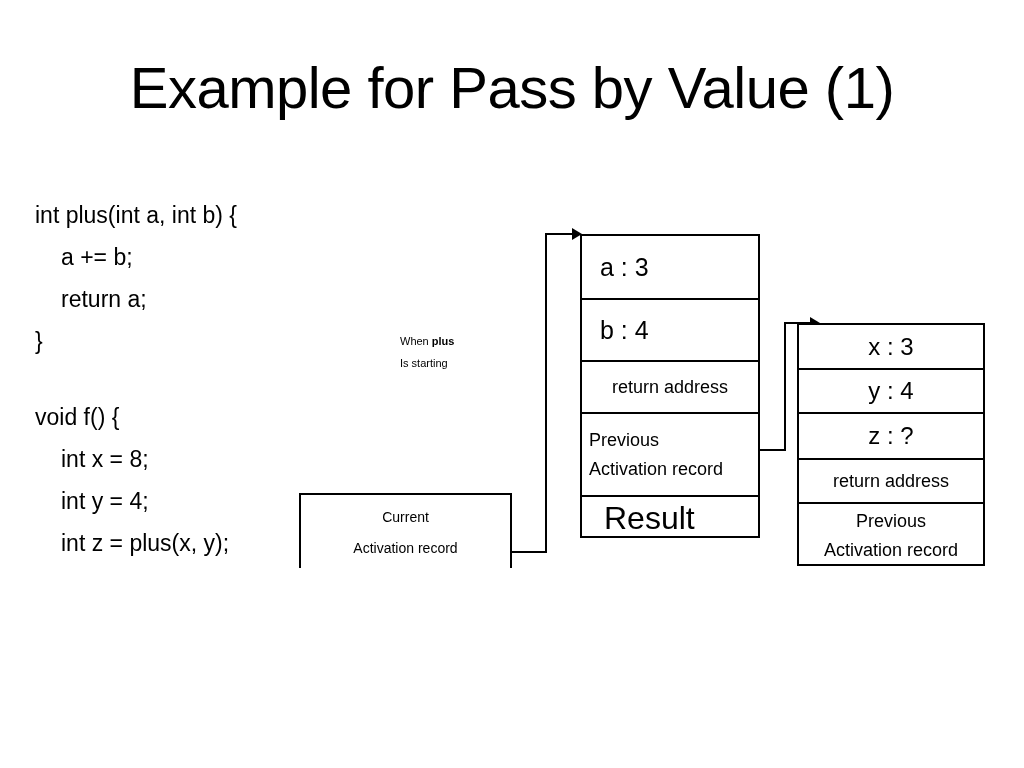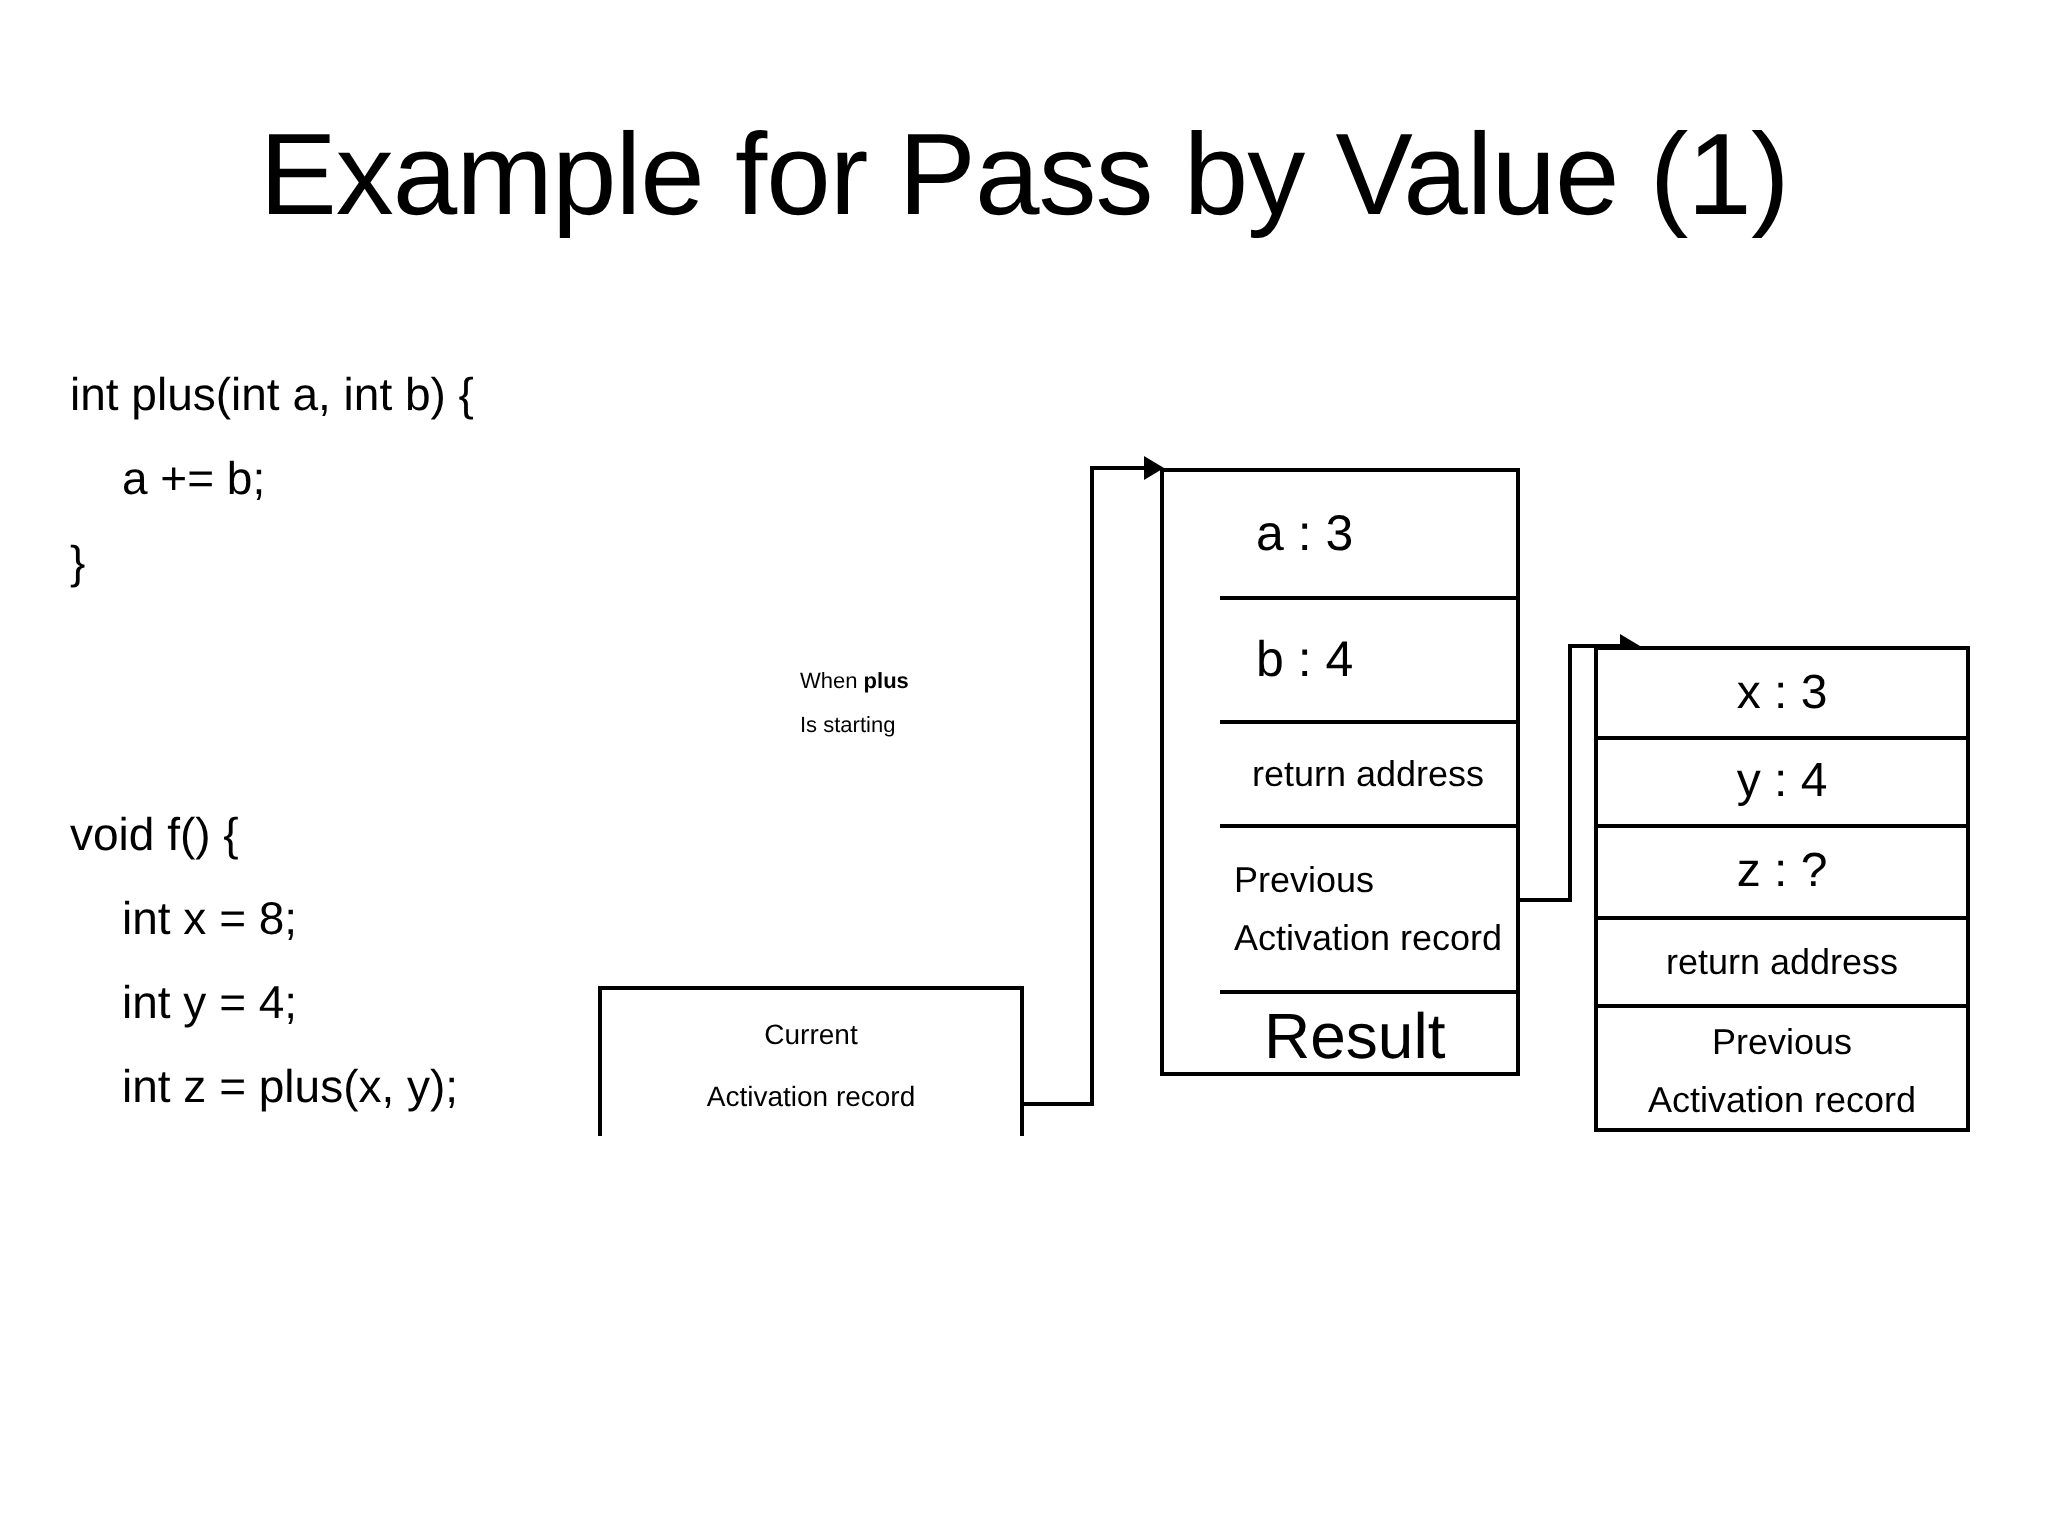--- a/index.html
+++ b/index.html
@@ -33,21 +33,21 @@
   }
 
   
   .code-block {
     position: absolute;
     font-size: 23px;
     line-height: 42px;
     color: #000000;
     white-space: nowrap;
   }
-  #code-plus { left: 35px; top: 176px; }
+  #code-plus { left: 35px; top: 194px; }
   #code-f    { left: 35px; top: 396px; }
   .code-line.indent { padding-left: 26px; }
 
   
   #annotation {
     position: absolute;
     left: 400px;
     top: 330px;
     font-size: 11px;
     line-height: 22px;
@@ -74,21 +74,21 @@
   }
   .frame-row:last-child { border-bottom: none; }
   .frame-row.left { justify-content: flex-start; padding-left: 7px; }
   .frame-row .two-line {
     line-height: 29px;
     text-align: center;
   }
   .frame-row.left .two-line { text-align: left; }
 
   
-  #frame-plus { left: 580px; top: 234px; width: 180px; height: 304px; padding-left: 28px; }
+  #frame-plus { left: 580px; top: 234px; width: 180px; height: 304px; }
   #frame-plus .r0 { height: 64px; font-size: 25px; padding-left: 18px; justify-content: flex-start; }
   #frame-plus .r1 { height: 62px; font-size: 25px; padding-left: 18px; justify-content: flex-start; }
   #frame-plus .r2 { height: 52px; font-size: 18px; }
   #frame-plus .r3 { height: 83px; font-size: 18px; }
   #frame-plus .r4 { height: 43px; font-size: 32px; padding-left: 22px; justify-content: flex-start; }
 
   
   #frame-f { left: 797px; top: 323px; width: 188px; height: 243px; }
   #frame-f .r0 { height: 45px; font-size: 24px; }
   #frame-f .r1 { height: 44px; font-size: 24px; }
@@ -118,20 +118,21 @@
 </head>
 <body>
 
 <div id="slide">
 
   <div id="slide-title">Example for Pass by Value (1)</div>
 
   <div class="code-block" id="code-plus">
     <div class="code-line">int plus(int a, int b) {</div>
     <div class="code-line indent">a += b;</div>
+    <div class="code-line indent">return a;</div>
     <div class="code-line">}</div>
   </div>
 
   <div class="code-block" id="code-f">
     <div class="code-line">void f() {</div>
     <div class="code-line indent">int x = 8;</div>
     <div class="code-line indent">int y = 4;</div>
     <div class="code-line indent">int z = plus(x, y);</div>
     <div class="code-line">}</div>
   </div>

